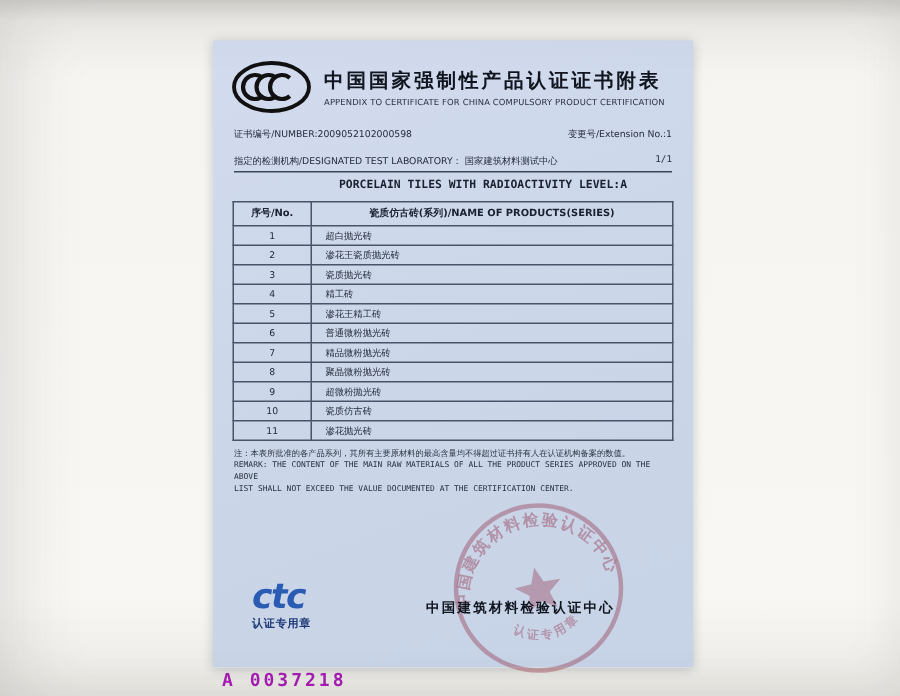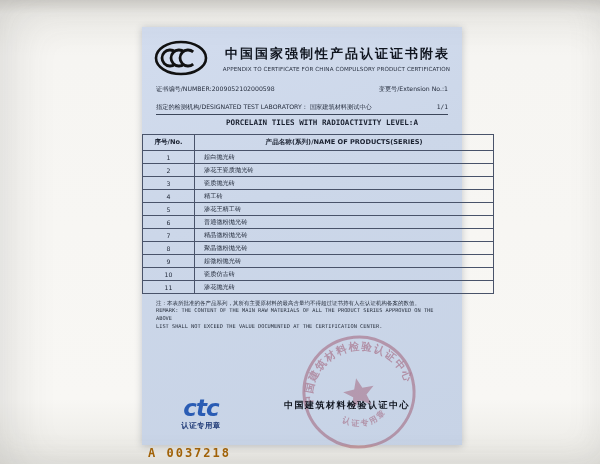--- a/index.html
+++ b/index.html
@@ -14,57 +14,57 @@
   .cert {
     position:absolute; left:142px; top:27px; width:320px; height:418px;
     background:linear-gradient(160deg,#d2dcee 0%,#ccd7e9 40%,#c7d3e6 100%);
     box-shadow:0 1px 7px rgba(40,50,70,.25);
     color:#1c2430;
   }
 
   
   .hdr { display:flex; align-items:center; padding:13px 12px 0 12px; }
   .ccc-logo { flex:0 0 auto; margin-right:8px; }
-  .titles { flex:1; text-align:right; }
+  .titles { flex:1; text-align:left; }
   .t-cn { font-size:13px; font-weight:bold; letter-spacing:2px; color:#10151f; white-space:nowrap; }
   .t-en { font-size:5.6px; letter-spacing:.1px; margin-top:3px; color:#2a3242; white-space:nowrap; }
 
   .meta { display:flex; justify-content:space-between; margin:9px 14px 0 14px; font-size:6.2px; color:#252d3d; }
   .lab  { display:flex; justify-content:space-between; margin:9px 14px 0 14px; font-size:6.2px; color:#252d3d;
           border-bottom:1px solid #3c465a; padding-bottom:2px; }
   .mono { font-family:"DejaVu Sans Mono","Liberation Mono",monospace; }
 
   .doc-cn { text-align:center; margin-top:8px; font-size:10.5px; font-weight:bold; letter-spacing:1.5px; color:#10151f; }
   .doc-en { text-align:center; margin-top:3px; font-size:7.6px; font-weight:bold; font-family:"DejaVu Sans Mono","Liberation Mono",monospace; color:#1a2130;padding-left:40px; }
 
-  table { width:352px; margin:7px auto 0 auto; border-collapse:collapse; table-layout:fixed; }
+  table { width:294px; margin:7px auto 0 auto; border-collapse:collapse; table-layout:fixed; }
   th,td { border:1px solid #49536a; }
   th { height:16px; font-size:6.6px; font-weight:bold; text-align:center; color:#1a2130; }
   td { height:13px; font-size:6.2px; color:#242c3c; }
   td.no { text-align:center; width:52px; }
   td.nm { text-align:left; padding-left:9px; }
 
   .remark { margin:5px 14px 0 14px; font-size:5.5px; line-height:1.5; color:#29313f; }
   .remark .en { font-family:"DejaVu Sans Mono","Liberation Mono",monospace; font-size:5.3px; display:block; }
 
   
-  .ctc-box { position:absolute; left:26px; top:370px; width:66px; text-align:center; }
+  .ctc-box { position:absolute; left:26px; top:360px; width:66px; text-align:left; }
   .ctc-word { font-size:23px; line-height:22px; font-weight:bold; font-style:italic; letter-spacing:-1px; color:#2a5cb4; font-family:"DejaVu Sans","Liberation Sans",sans-serif; }
   .ctc-cap { font-size:7.4px; font-weight:bold; color:#1f3a77; margin-top:2px; letter-spacing:.5px; }
 
   .fcenter { position:absolute; left:96px; right:6px; top:372px; text-align:center; }
   .fc-cn { font-size:9px; font-weight:bold; letter-spacing:1.5px; color:#10151f; }
   .fc-en { font-size:6.7px; font-weight:bold; margin-top:2.5px; font-family:"DejaVu Sans Mono","Liberation Mono",monospace; color:#1a2130; }
 
   .dateline { position:absolute; left:60px; right:0; top:402px; text-align:center; font-size:6.4px; color:#252d3d; }
 
   
   .stamp { position:absolute; left:156px; top:304px; width:122px; height:122px; transform:rotate(-12deg); opacity:.6; mix-blend-mode:multiply; }
 
-  .serial { position:absolute; left:148px; top:446px; font-family:"DejaVu Sans Mono","Liberation Mono",monospace; font-size:12px; font-weight:bold; letter-spacing:2px; color:#a16207; z-index:6; }
+  .serial { position:absolute; left:148px; top:446px; font-family:"DejaVu Sans Mono","Liberation Mono",monospace; font-size:12px; font-weight:bold; letter-spacing:2px; color:#a21caf; z-index:6; }
 </style>
 </head>
 <body>
 
 <div class="vignette"></div>
 
 <div class="cert">
 
   <div class="hdr">
     <svg class="ccc-logo" width="54" height="36" viewBox="0 0 54 36">
@@ -88,21 +88,21 @@
     <span>指定的检测机构/DESIGNATED TEST LABORATORY： 国家建筑材料测试中心</span>
     <span class="mono">1/1</span>
   </div>
 
   <div class="doc-en">PORCELAIN TILES WITH RADIOACTIVITY LEVEL:A</div>
 
   <table>
     <thead>
       <tr>
         <th style="width:52px">序号/No.</th>
-        <th>产品名称(系列)/NAME OF PRODUCTS(SERIES)</th>
+        <th>瓷质仿古砖(系列)/NAME OF PRODUCTS(SERIES)</th>
       </tr>
     </thead>
     <tbody>
       <tr>
           <td class="no">1</td>
           <td class="nm">超白抛光砖</td>
         </tr>
       <tr>
           <td class="no">2</td>
           <td class="nm">渗花王瓷质抛光砖</td>

